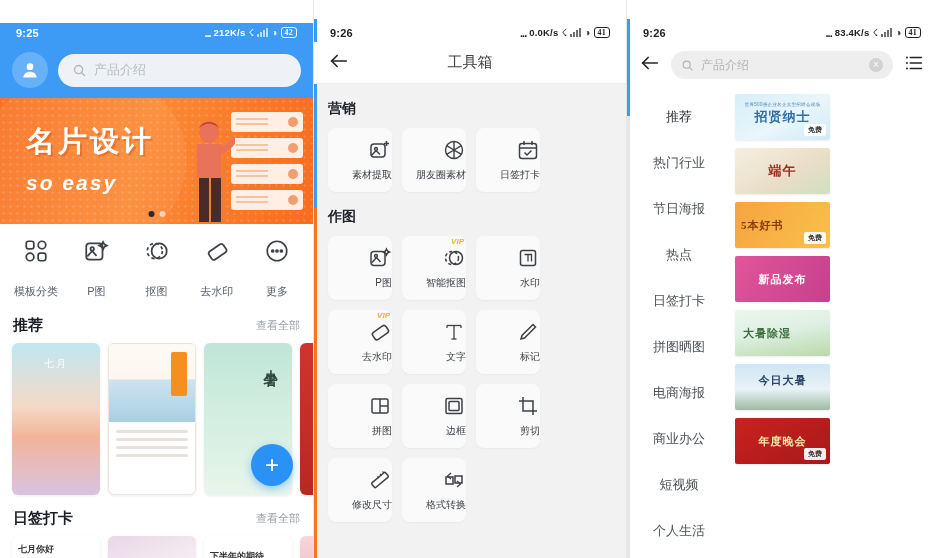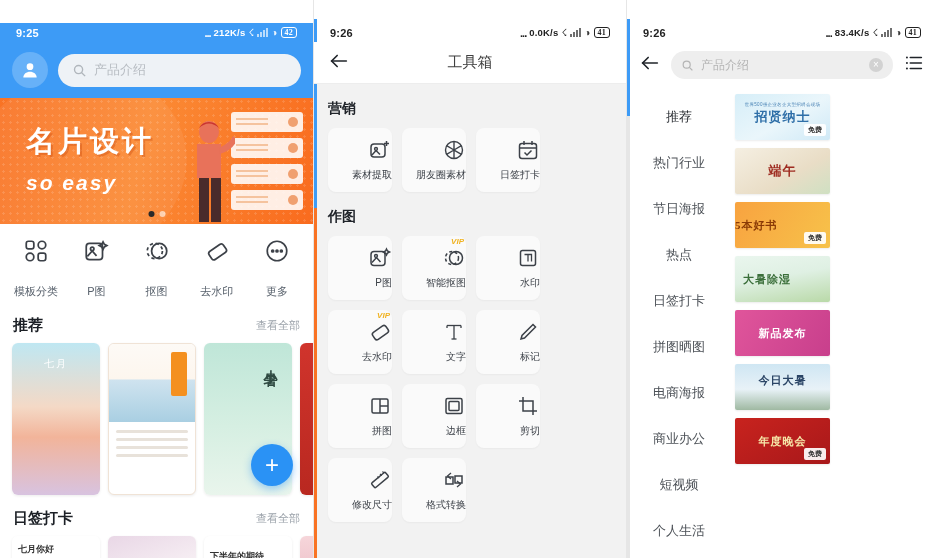--- a/index.html
+++ b/index.html
@@ -583,28 +583,28 @@
       <div class="grid">
         <div class="thumb t1">
           <span class="sub">世界500强企业名企大型招聘会现场</span>
           <span class="ttl">招贤纳士</span>
           <span class="free">免费</span>
         </div>
         <div class="thumb t2">
           <span class="ttl">端午</span>
         </div>
         <div class="thumb t3">
-          <span class="ttl" style="text-align:left;padding-left:0;font-size:11px">5本好书</span>
+          <span class="ttl" style="text-align:left;padding-left:6px;font-size:11px">5本好书</span>
           <span class="free">免费</span>
+        </div>
+        <div class="thumb t4">
+          <span class="ttl" style="font-size:11px">新品发布</span>
         </div>
         <div class="thumb t5">
           <span class="ttl" style="text-align:left;padding-left:8px;font-size:11px">大暑除湿</span>
-        </div>
-        <div class="thumb t4">
-          <span class="ttl" style="font-size:11px">新品发布</span>
         </div>
         <div class="thumb t6">
           <span class="ttl" style="top:34%;font-size:11px">今日大暑</span>
         </div>
         <div class="thumb t8">
           <span class="ttl" style="font-size:11px">年度晚会</span>
           <span class="free">免费</span>
         </div>
 
       </div>

